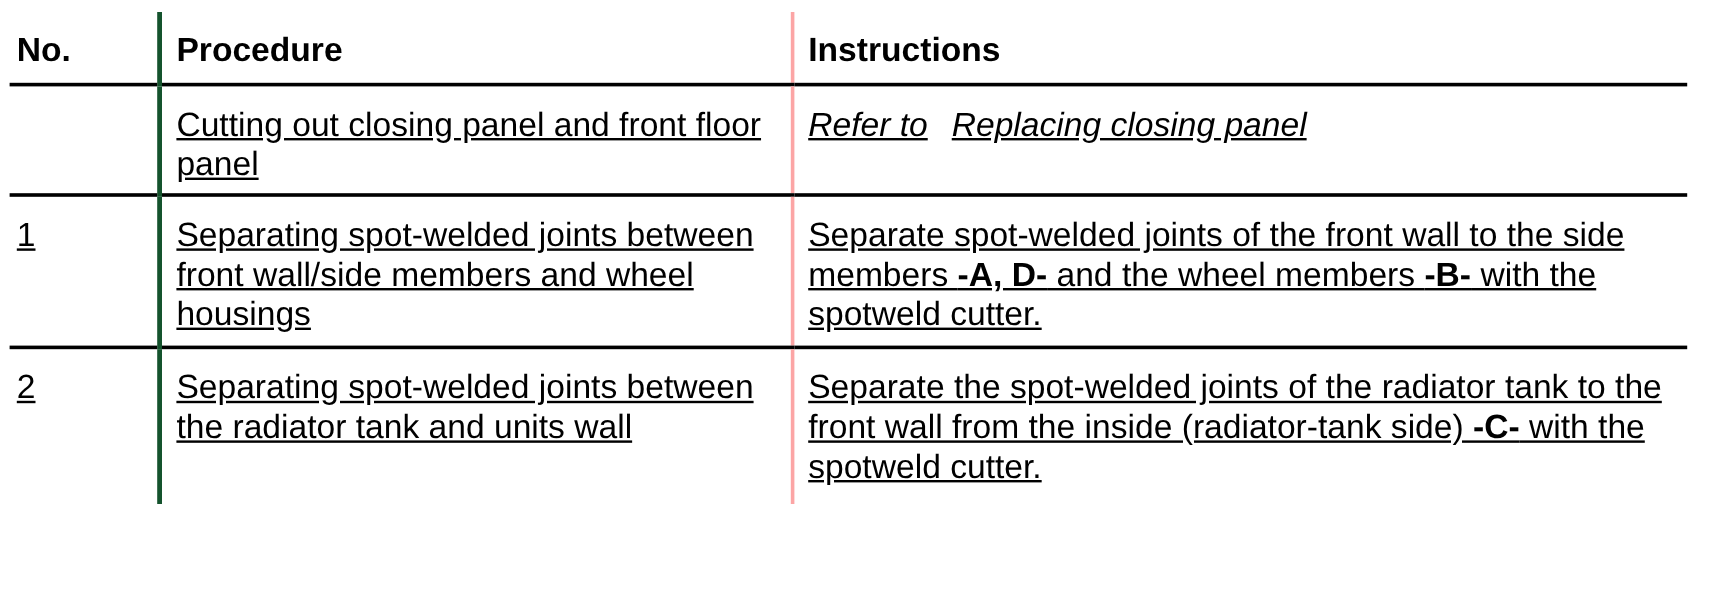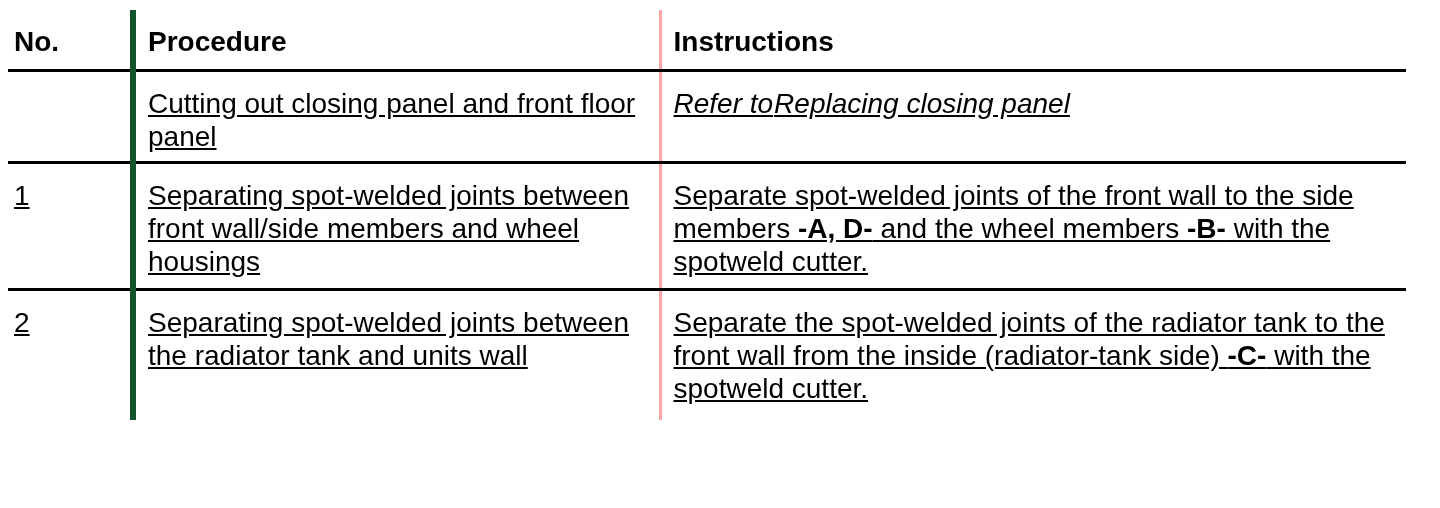--- a/index.html
+++ b/index.html
@@ -33,33 +33,33 @@
     text-align: left;
     font-size: 28px;
     line-height: 33px;
     color: #000000;
     padding: 15px 4px 8px 12px;
     overflow: hidden;
   }
   th { font-weight: bold; }
   td { font-weight: normal; }
   .c-no   { padding-left: 6px; }
-  .c-proc { border-left: 6px solid #14532d; padding-right: 12px; }
+  .c-proc { border-left: 4px solid #14532d; padding-right: 12px; }
   .c-instr{ border-left: 3px solid #fca5a5; padding-right: 4px; }
   thead tr { height: 60px; }
   thead th { border-bottom: 3px solid #000; }
   tbody td { border-bottom: 3px solid #000; text-decoration: underline; }
   tbody tr.r0 { height: 90px; }
   tbody tr.r1 { height: 90px; }
   tbody tr.r2 { height: 127px; }
   tbody tr.r3 { height: 131px; }
   tbody tr:last-child td { border-bottom: none; }
   .seg-b { font-weight: bold; text-align: center; }
   .seg-i { font-style: italic; }
-  .seg-i + .seg-i { margin-left: 1px; }
+  .seg-i + .seg-i { margin-left: 20px; }
 </style>
 </head>
 <body>
 
 <div class="page">
   <table class="proc-table">
     <colgroup>
       <col style="width:125px">
       <col style="width:527px">
       <col style="width:746px">

